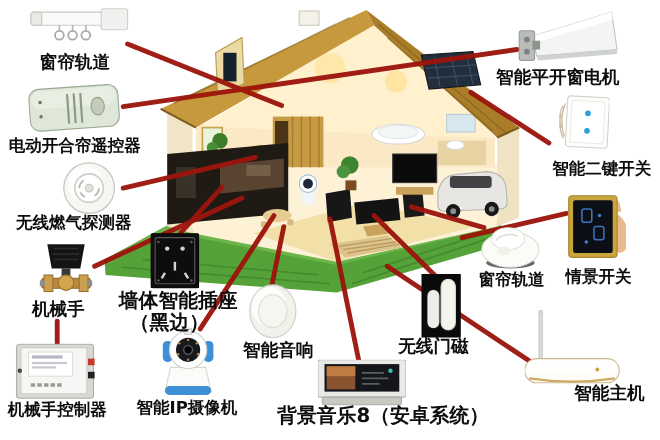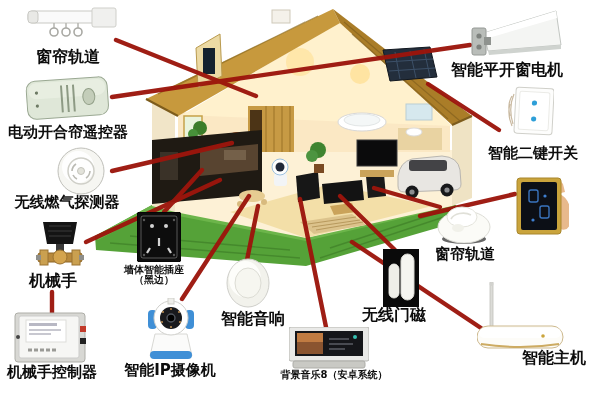--- a/index.html
+++ b/index.html
@@ -3,22 +3,22 @@
 <meta charset="utf-8">
 <style>
   html,body{margin:0;padding:0;background:#ffffff;}
   #canvas{position:relative;width:600px;height:400px;background:#ffffff;overflow:hidden;
           font-family:"DejaVu Sans",sans-serif;}
   #house-svg{position:absolute;left:0;top:0;z-index:1;}
   .dev{position:absolute;z-index:3;}
   .lbl{position:absolute;z-index:4;font-weight:bold;font-size:16px;color:#0d0d0d;
        text-align:center;line-height:1.12;white-space:nowrap;
        font-family:"DejaVu Sans",sans-serif;}
-  .lbl .l2{display:block;font-family:Liberation Mono, monospace;}
-  .small{font-size:10px;}
+  .lbl .l2{display:block;}
+  .small{font-size:18px;}
   .mid{font-size:15px;}
 </style>
 </head>
 <body>
 
 <div id="canvas">
 
   <svg id="house-svg" width="600" height="400" viewBox="0 0 600 400">
 
     <g>
@@ -335,16 +335,17 @@
   <div class="lbl small" style="left:108px;top:264px;width:92px">
     <span>墙体智能插座</span>
     <span class="l2">（黑边）</span>
   </div>
   <div class="lbl mid" style="left:118px;top:362px;width:104px"><span>智能IP摄像机</span></div>
   <div class="lbl" style="left:218px;top:310px;width:70px"><span>智能音响</span></div>
   <div class="lbl small" style="left:252px;top:369px;width:164px"><span>背景音乐8（安卓系统）</span></div>
   <div class="lbl" style="left:358px;top:306px;width:72px"><span>无线门磁</span></div>
   <div class="lbl mid" style="left:432px;top:246px;width:66px"><span>窗帘轨道</span></div>
   <div class="lbl" style="left:440px;top:61px;width:134px"><span>智能平开窗电机</span></div>
-  <div class="lbl mid" style="left:486px;top:145px;width:94px"><span>智能二键开关</span></div>
+  <div class="lbl mid" style="left:500px;top:145px;width:94px"><span>智能二键开关</span></div>
+  <div class="lbl mid" style="left:512px;top:243px;width:64px"><span>情景开关</span></div>
   <div class="lbl" style="left:520px;top:349px;width:68px"><span>智能主机</span></div>
 
 </div>
 
 </body></html>

